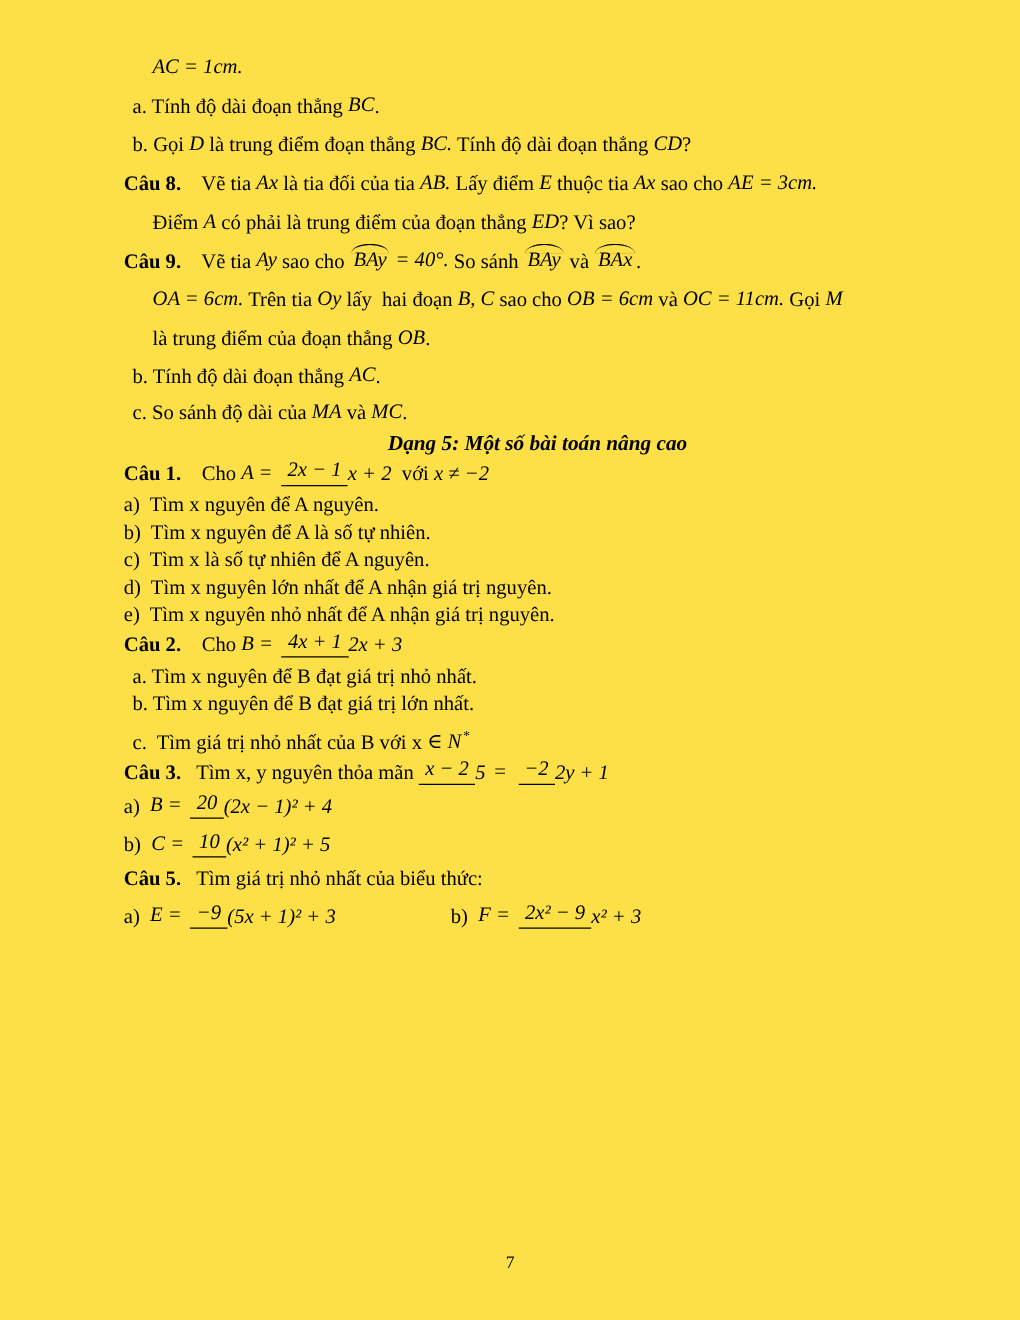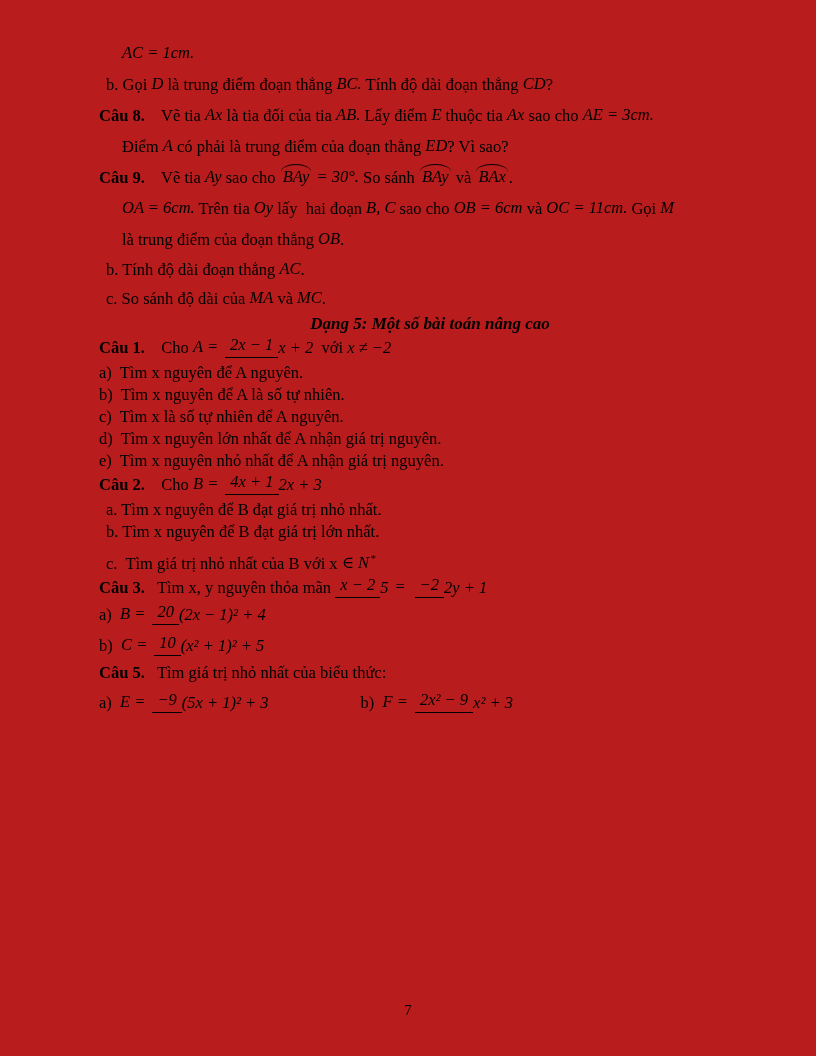--- a/index.html
+++ b/index.html
@@ -1,16 +1,16 @@
 <!DOCTYPE html>
 <html><head>
 <meta charset="utf-8">
 <style>
   html,body{margin:0;padding:0;background:#ffffff;}
-  .page{position:relative;width:816px;height:1056px;background:#b91c1c;overflow:hidden;
+  .page{position:relative;width:816px;height:1056px;background:#fde047;overflow:hidden;
         font-family:"Liberation Serif","DejaVu Serif",serif;font-size:16.5px;color:#000;}
   .content{position:absolute;left:99px;top:38px;width:662px;}
   .ln{white-space:pre;}
   .s15{line-height:31px;}
   .s15b{line-height:29px;}
   .s1{line-height:22px;}
   .hd{line-height:22px;text-align:center;}
   .ind1{margin-left:7px;}
   .ind2{margin-left:23px;}
   .ind3{}
@@ -32,24 +32,25 @@
   .mid{align-self:center;margin:0 9px 0 6px;}
   .tab{display:inline-block;width:92px;}
   .pagenum{position:absolute;left:0;right:0;top:1003px;text-align:center;font-size:14px;}
 </style>
 </head>
 <body>
 
 <div class="page">
   <div class="content">
       <div class="ln s15 ind2"><span class="m">AC = 1cm.</span></div>
+      <div class="ln s15 ind1"><span class="t">a. Tính độ dài đoạn thẳng </span><span class="m">BC</span><span class="t">.</span></div>
       <div class="ln s15 ind1"><span class="t">b. Gọi </span><span class="m">D</span><span class="t"> là trung điểm đoạn thẳng </span><span class="m">BC.</span><span class="t"> Tính độ dài đoạn thẳng </span><span class="m">CD</span><span class="t">?</span></div>
       <div class="ln s15"><span class="b">Câu 8.</span><span class="t">    Vẽ tia </span><span class="m">Ax</span><span class="t"> là tia đối của tia </span><span class="m">AB.</span><span class="t"> Lấy điểm </span><span class="m">E</span><span class="t"> thuộc tia </span><span class="m">Ax</span><span class="t"> sao cho </span><span class="m">AE = 3cm.</span></div>
       <div class="ln s15 ind2"><span class="t">Điểm </span><span class="m">A</span><span class="t"> có phải là trung điểm của đoạn thẳng </span><span class="m">ED</span><span class="t">? Vì sao?</span></div>
-      <div class="ln s15"><span class="b">Câu 9.</span><span class="t">    Vẽ tia </span><span class="m">Ay</span><span class="t"> sao cho </span><span class="m hat">BAy</span><span class="m"> = 30°.</span><span class="t"> So sánh </span><span class="m hat">BAy</span><span class="t"> và </span><span class="m hat">BAx</span><span class="t">.</span></div>
+      <div class="ln s15"><span class="b">Câu 9.</span><span class="t">    Vẽ tia </span><span class="m">Ay</span><span class="t"> sao cho </span><span class="m hat">BAy</span><span class="m"> = 40°.</span><span class="t"> So sánh </span><span class="m hat">BAy</span><span class="t"> và </span><span class="m hat">BAx</span><span class="t">.</span></div>
       <div class="ln s15 ind2"><span class="m">OA = 6cm.</span><span class="t"> Trên tia </span><span class="m">Oy</span><span class="t"> lấy  hai đoạn </span><span class="m">B, C</span><span class="t"> sao cho </span><span class="m">OB = 6cm</span><span class="t"> và </span><span class="m">OC = 11cm.</span><span class="t"> Gọi </span><span class="m">M</span></div>
       <div class="ln s15 ind2"><span class="t">là trung điểm của đoạn thẳng </span><span class="m">OB</span><span class="t">.</span></div>
       <div class="ln s15b ind1"><span class="t">b. Tính độ dài đoạn thẳng </span><span class="m">AC</span><span class="t">.</span></div>
       <div class="ln s15b ind1"><span class="t">c. So sánh độ dài của </span><span class="m">MA</span><span class="t"> và </span><span class="m">MC</span><span class="t">.</span></div>
       <div class="ln hd"><span class="hi">Dạng 5: Một số bài toán nâng cao</span></div>
       <div class="ln frow"><span class="b">Câu 1.</span><span class="t">    Cho </span><span class="fgrp"><span class="m lead">A =</span><span class="stack"><span class="m num">2x − 1</span><span class="m den">x + 2</span></span></span><span class="t">  với </span><span class="m">x ≠ −2</span></div>
       <div class="ln s1 ind3"><span class="t">a)  Tìm x nguyên để A nguyên.</span></div>
       <div class="ln s1 ind3"><span class="t">b)  Tìm x nguyên để A là số tự nhiên.</span></div>
       <div class="ln s1 ind3"><span class="t">c)  Tìm x là số tự nhiên để A nguyên.</span></div>
       <div class="ln s1 ind3"><span class="t">d)  Tìm x nguyên lớn nhất để A nhận giá trị nguyên.</span></div>

